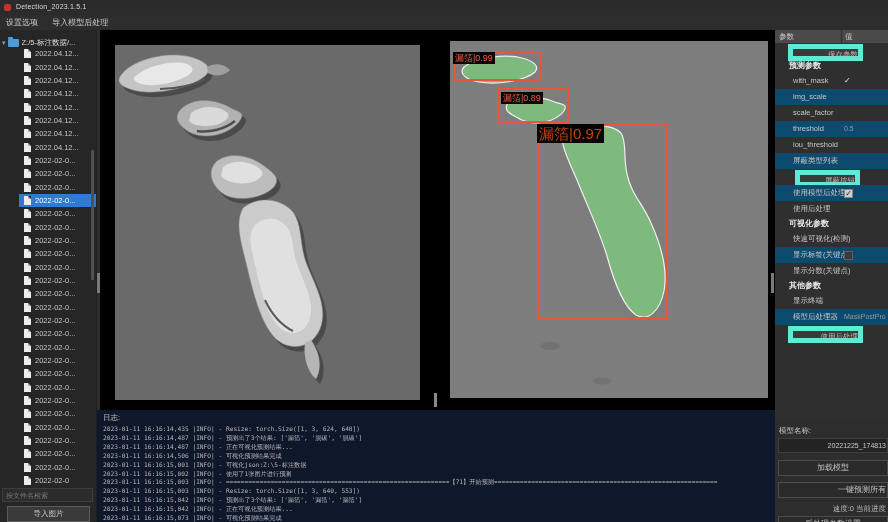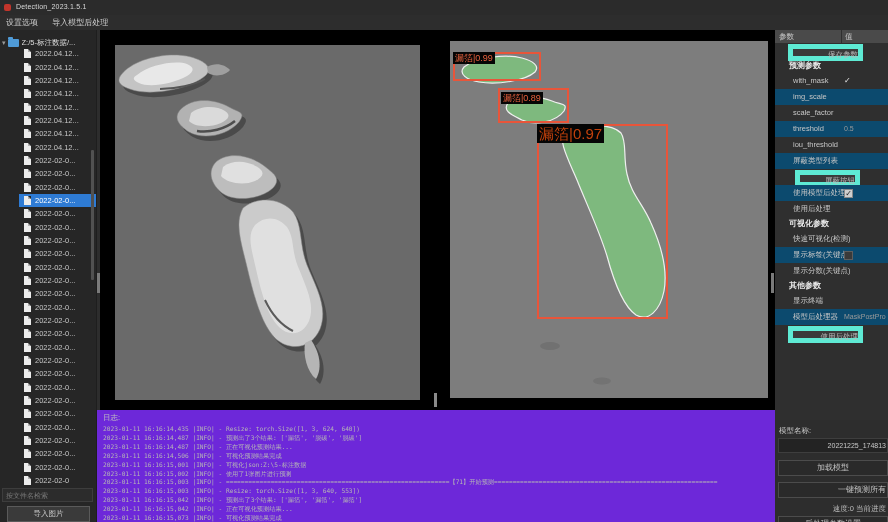--- a/index.html
+++ b/index.html
@@ -43,21 +43,21 @@
   .img-left{position:absolute;left:15px;top:15px;width:305px;height:355px;background:#6a6a6a;overflow:hidden;}
   .img-right{position:absolute;left:350px;top:11px;width:318px;height:357px;background:#7d7d7d;overflow:hidden;}
   .img-left svg,.img-right svg{display:block;width:100%;height:100%;}
   .panel-grip{position:absolute;left:334px;top:363px;width:3px;height:14px;background:#8a8a8a;}
   .det-box{position:absolute;box-sizing:border-box;border:2px solid #e8553a;}
   .det-label{position:absolute;background:#050505;color:#e8623e;padding:0 2px;white-space:nowrap;}
   .det-label.small{font-size:9px;line-height:12px;height:12px;}
   .det-label.large{font-size:15px;line-height:19px;height:19px;}
 
   
-  .log-panel{position:absolute;left:97px;top:410px;width:678px;height:112px;background:#6d28d9;overflow:hidden;}
+  .log-panel{position:absolute;left:97px;top:410px;width:678px;height:112px;background:#0f172a;overflow:hidden;}
   .log-title{position:absolute;left:6px;top:3px;font-size:7.5px;color:#c0c0c0;}
   #log-lines{position:absolute;left:6px;top:15px;font-family:"DejaVu Sans Mono",monospace;
              font-size:6.2px;line-height:8.9px;color:#b6b6b6;white-space:pre;}
 
   
   .right-panel{position:absolute;left:775px;top:30px;width:113px;height:390px;background:#2f2f2f;overflow:hidden;}
   .p-header{position:relative;height:13px;background:#4a4a4a;font-size:7.5px;color:#ccc;line-height:13px;}
   .p-header .pcol{padding-left:4px;}
   .p-header .vcol{position:absolute;left:70px;top:0;}
   .p-header::after{content:"";position:absolute;left:66px;top:0;bottom:0;width:1px;background:#2f2f2f;}

